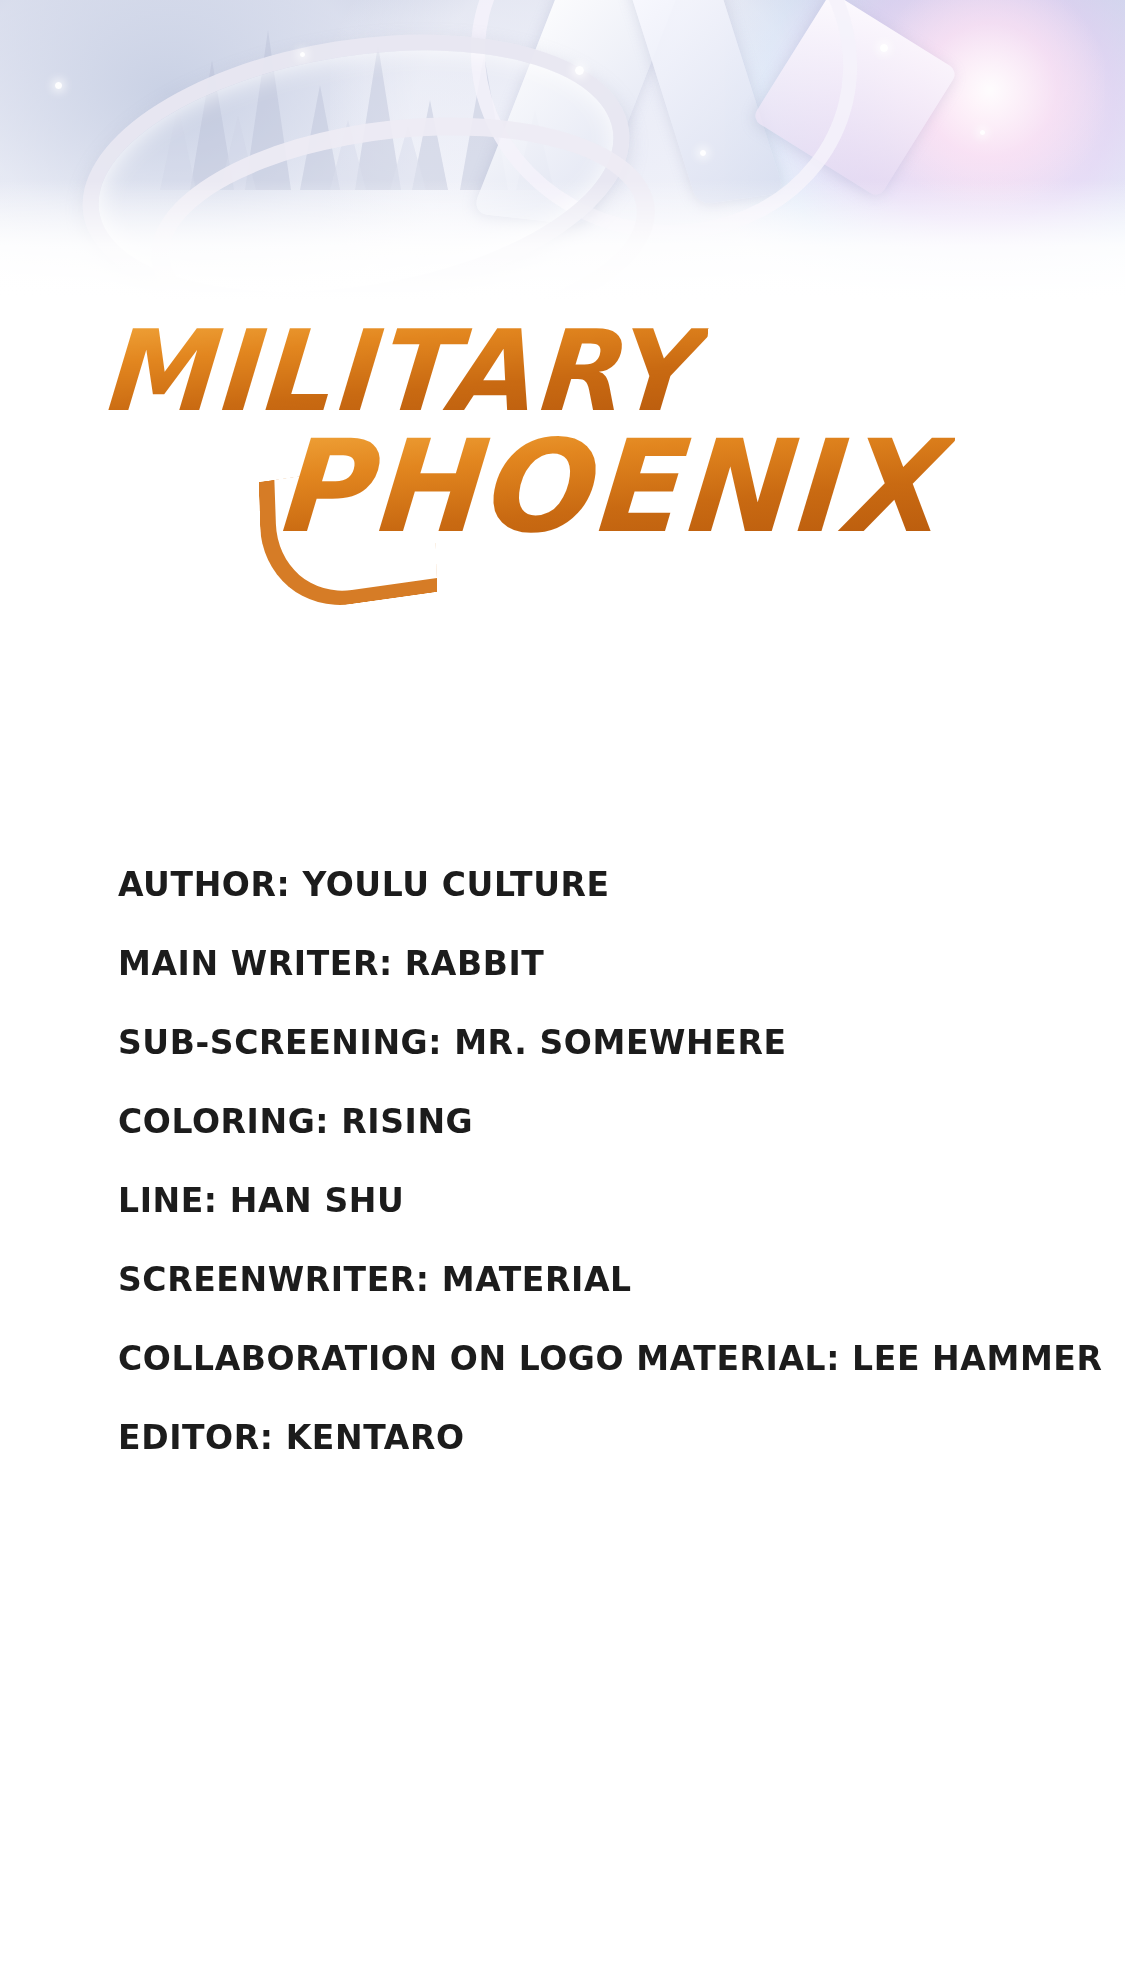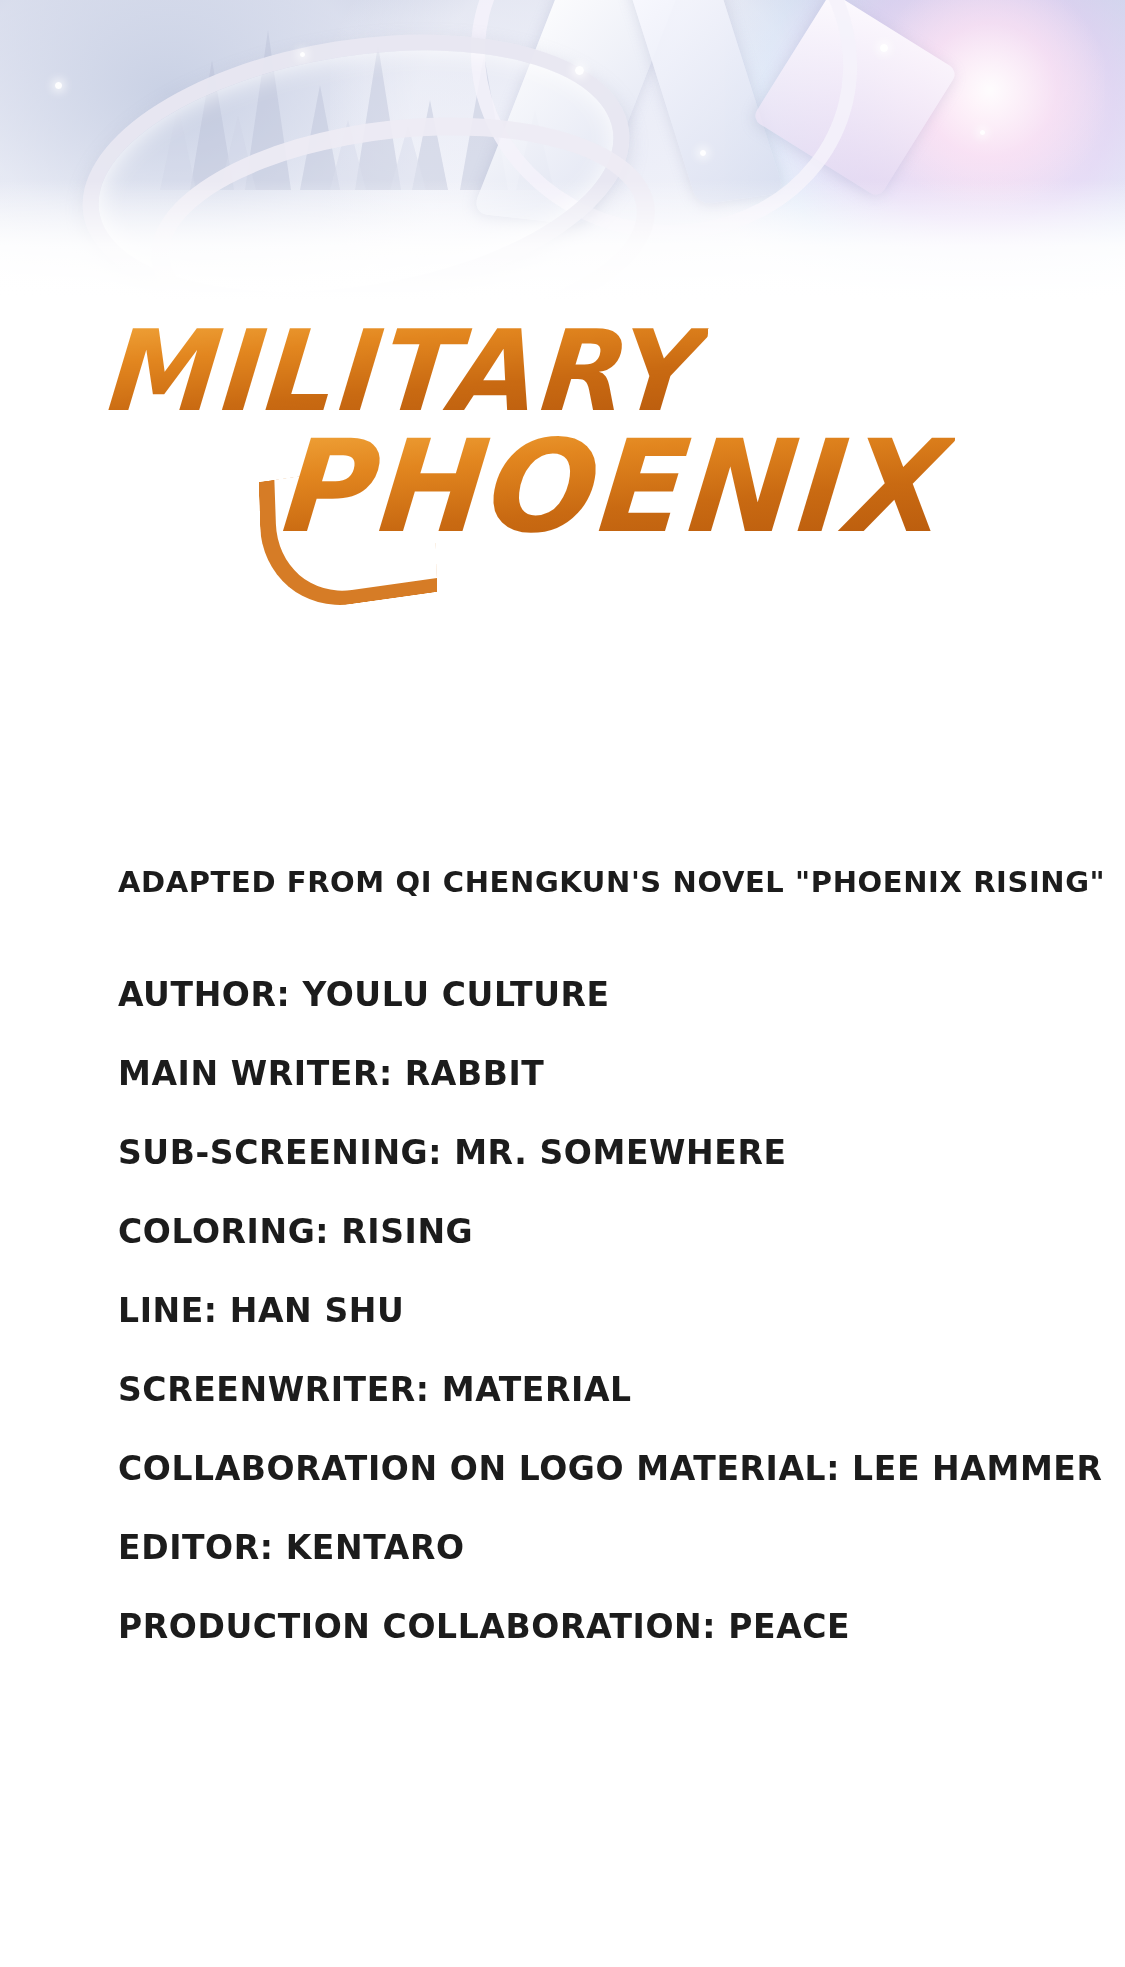--- a/index.html
+++ b/index.html
@@ -240,23 +240,21 @@
   </div>
 </div>
 
 <div class="title-block">
   <div class="title-swoosh"></div>
   <div class="title-line title-line-1">MILITARY</div>
   <div class="title-line title-line-2">PHOENIX</div>
 </div>
 
 <div class="credits">
-  <div class="adapted">ADAPTED FROM QI CHENGKUN'S NOVEL "PHOENIX RISING"</div>
   <div class="credit-row">AUTHOR: YOULU CULTURE</div>
   <div class="credit-row">MAIN WRITER: RABBIT</div>
   <div class="credit-row">SUB-SCREENING: MR. SOMEWHERE</div>
   <div class="credit-row">COLORING: RISING</div>
   <div class="credit-row">LINE: HAN SHU</div>
   <div class="credit-row">SCREENWRITER: MATERIAL</div>
   <div class="credit-row">COLLABORATION ON LOGO MATERIAL: LEE HAMMER</div>
   <div class="credit-row">EDITOR: KENTARO</div>
-  <div class="credit-row">PRODUCTION COLLABORATION: PEACE</div>
 </div>
 
 </body></html>

